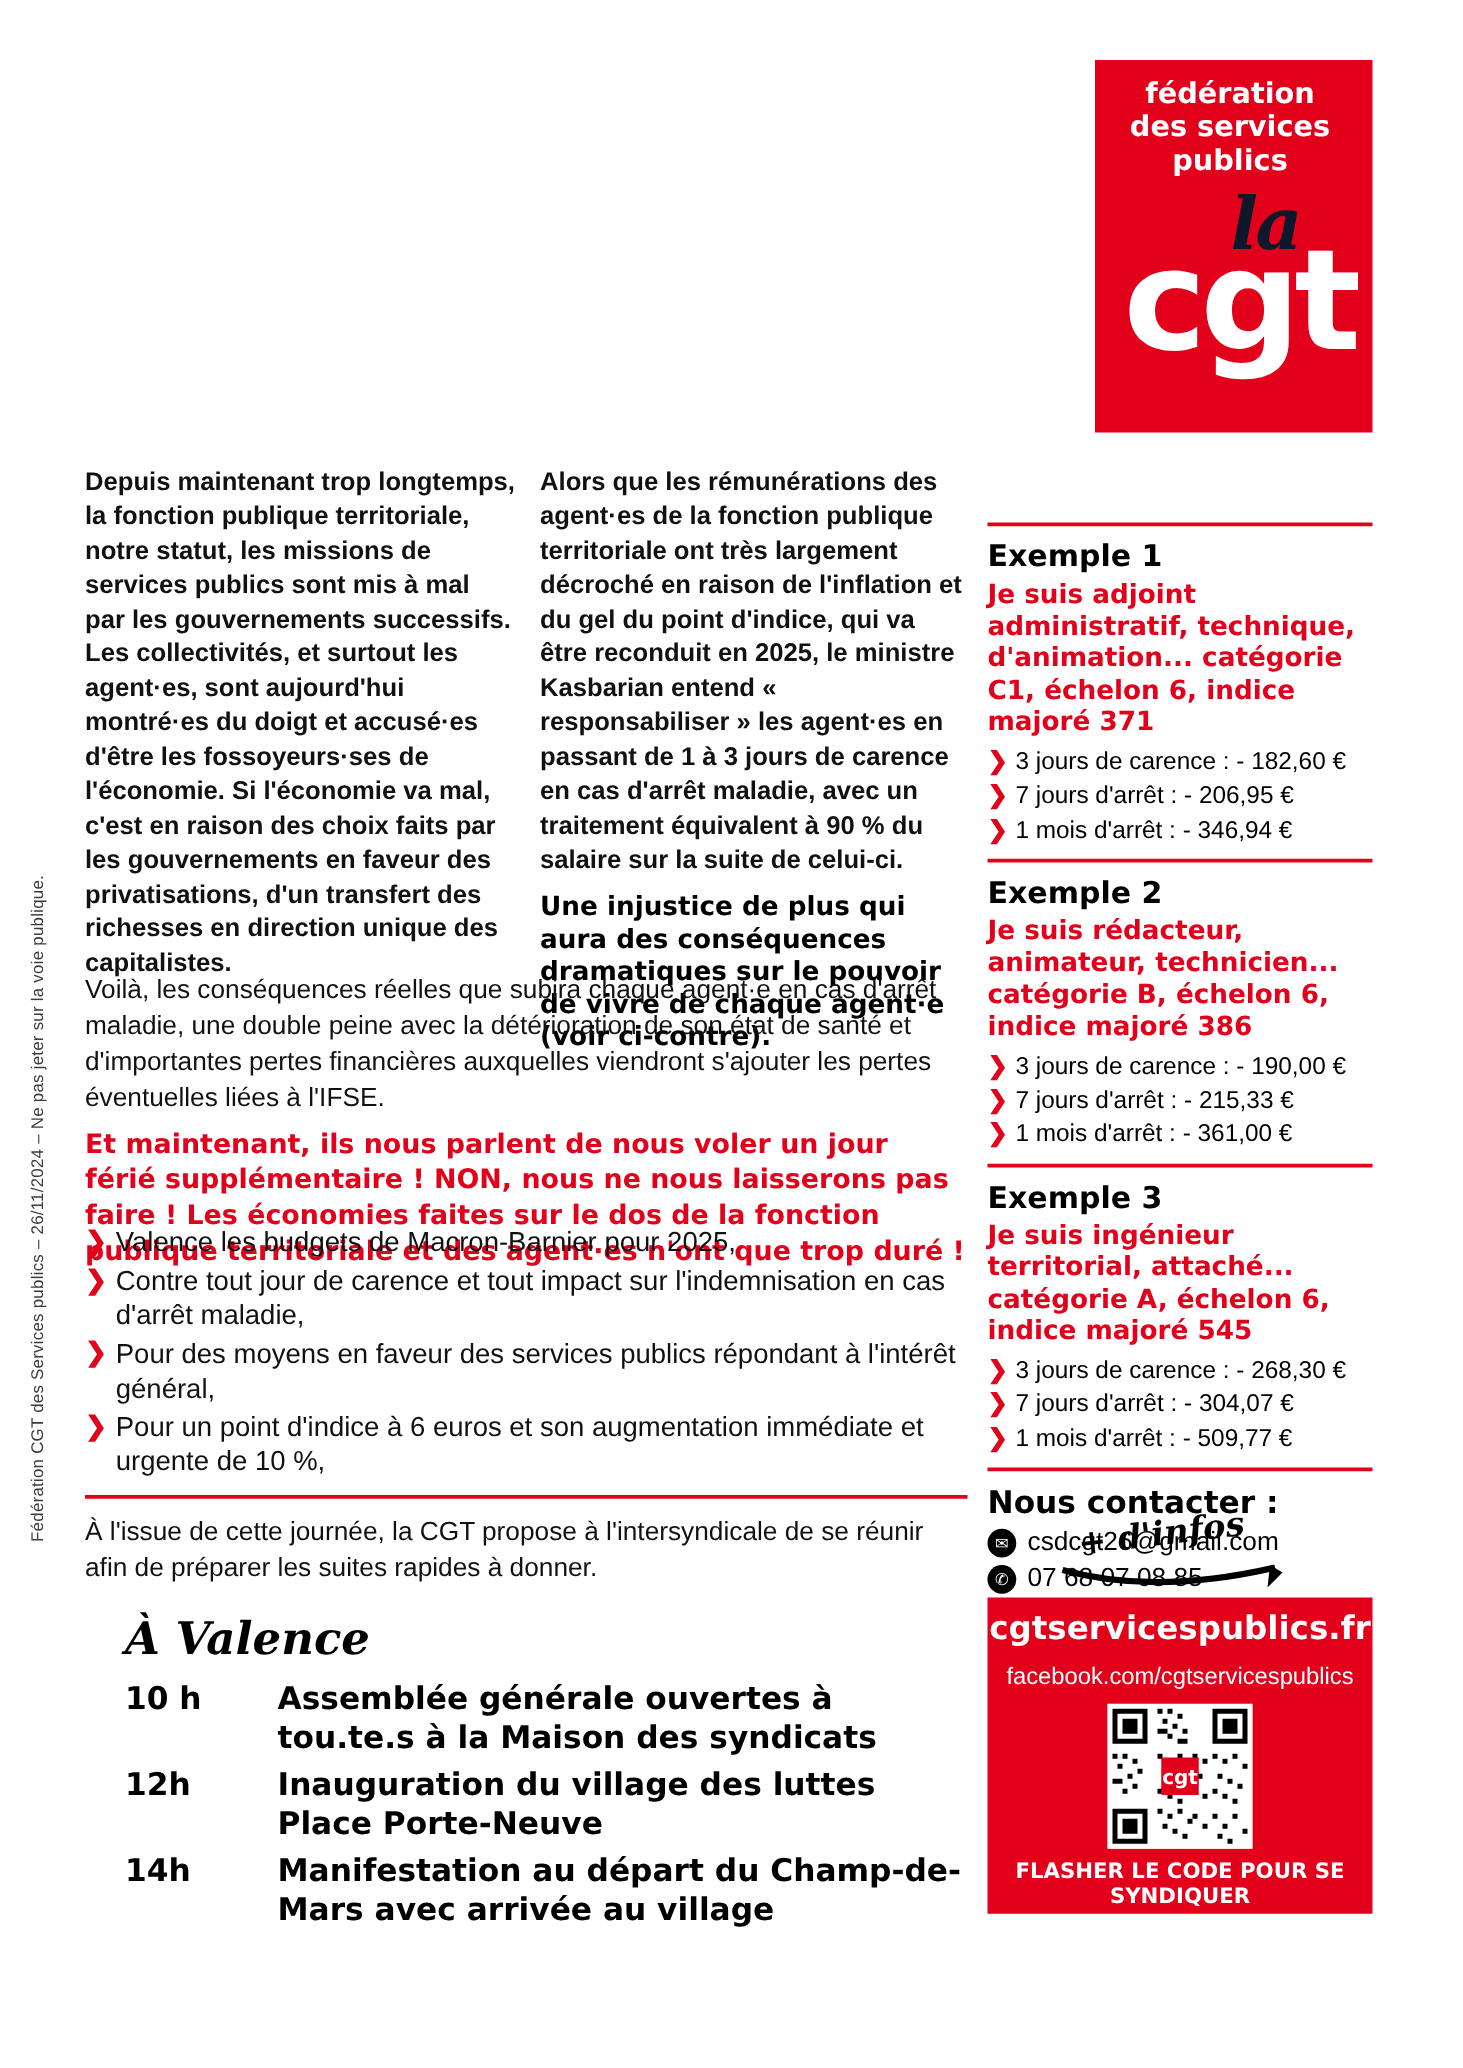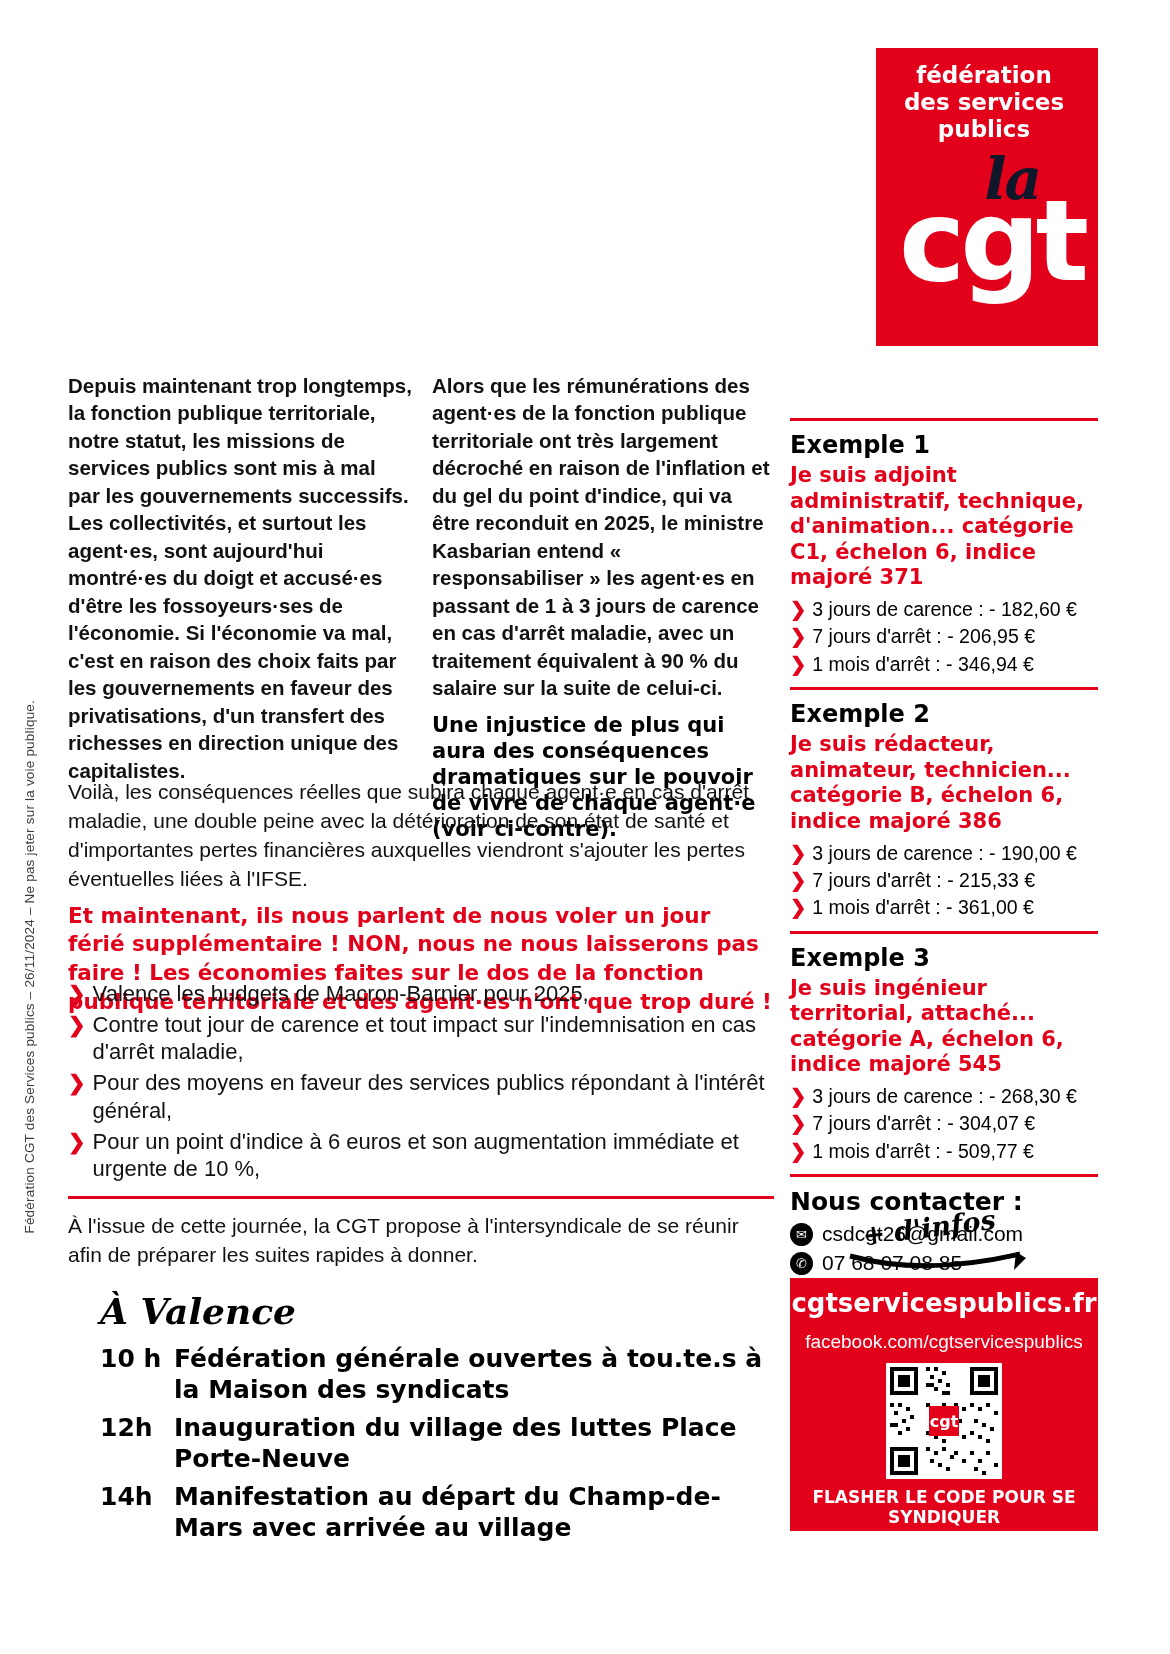--- a/index.html
+++ b/index.html
@@ -157,21 +157,21 @@
 
   
   .valence { position:absolute; left:100px; top:1290px; width:680px; }
   .valence-title {
     font-family:"DejaVu Serif", serif;
     font-style:italic;
     font-weight:bold;
     font-size:36px;
     margin-bottom:12px;
   }
-  .sched-row { display:flex; margin-bottom:8px; }
+  .sched-row { display:flex; margin-bottom:8px;gap:48px; }
   .sched-time {
     width:74px;
     font-family:"DejaVu Sans", sans-serif;
     font-weight:bold;
     font-size:25px;
     flex:none;
   }
   .sched-desc {
     font-family:"DejaVu Sans", sans-serif;
     font-weight:bold;
@@ -331,21 +331,21 @@
   <div class="rule-red"></div>
 
   <div class="closing">
     <p>À l'issue de cette journée, la CGT propose à l'intersyndicale de se réunir afin de préparer les suites rapides à donner.</p>
   </div>
 
   <div class="valence">
     <div class="valence-title">À Valence</div>
     <div class="sched-row">
       <div class="sched-time">10 h</div>
-      <div class="sched-desc">Fédération générale ouvertes à tou.te.s à la Maison des syndicats</div>
+      <div class="sched-desc">Assemblée générale ouvertes à tou.te.s à la Maison des syndicats</div>
     </div>
     <div class="sched-row">
       <div class="sched-time">12h</div>
       <div class="sched-desc">Inauguration du village des luttes Place Porte-Neuve</div>
     </div>
     <div class="sched-row">
       <div class="sched-time">14h</div>
       <div class="sched-desc">Manifestation au départ du Champ-de-Mars avec arrivée au village</div>
     </div>
   </div>

